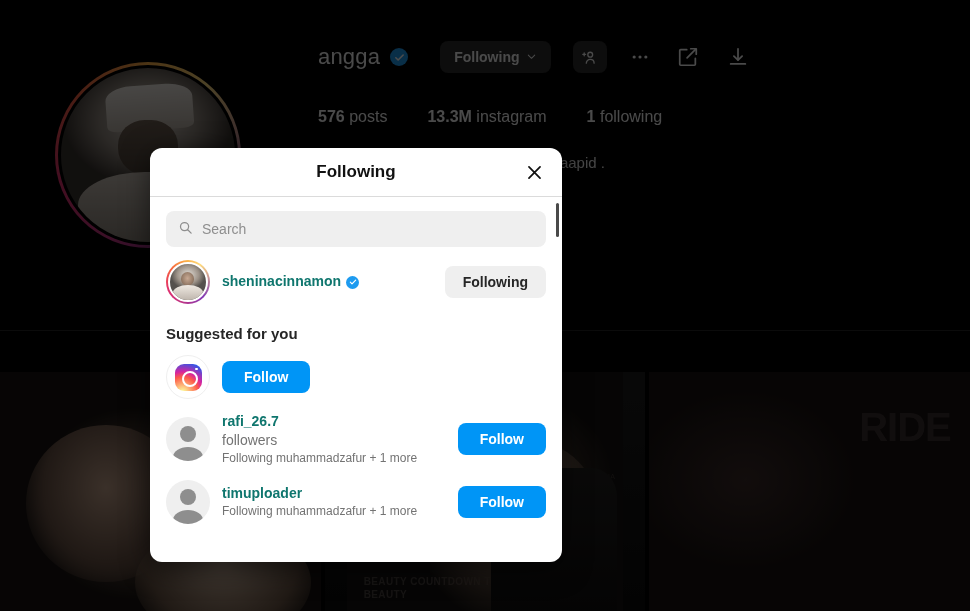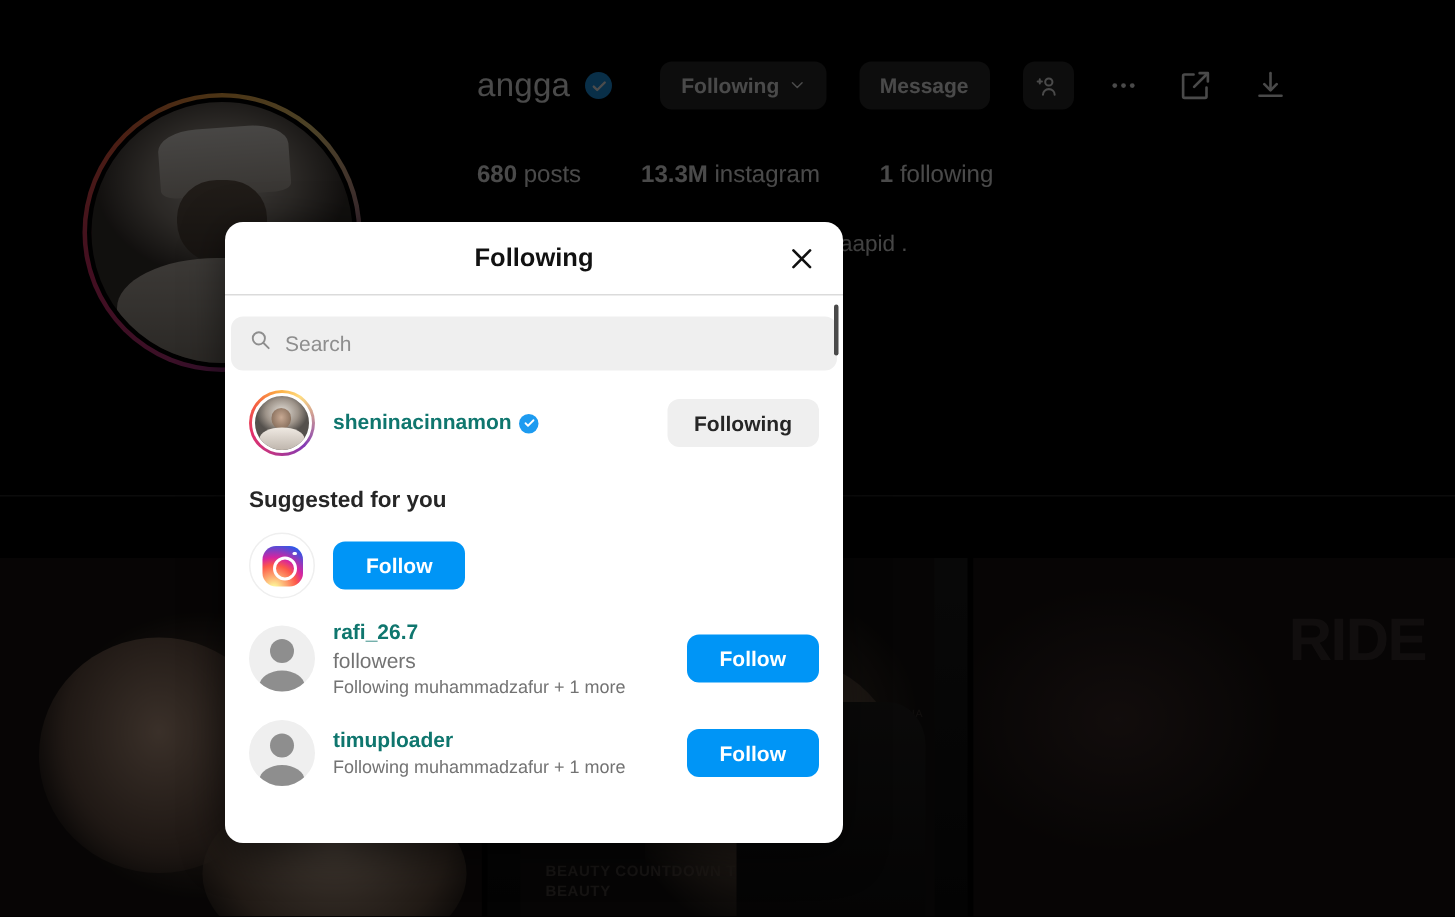--- a/index.html
+++ b/index.html
@@ -246,21 +246,21 @@
     color: #111;
   }
   .modal-close svg { width: 19px; height: 19px; }
 
   .modal-body {
     flex: 1 1 auto;
     position: relative;
     overflow: hidden;
     padding-top: 10px;
   }
-  .search-wrap { padding: 4px 4px 6px; }
+  .search-wrap { padding: 4px 16px 6px; }
   .search-box {
     height: 36px;
     background: #efefef;
     border-radius: 8px;
     display: flex; align-items: center;
     padding: 0 12px; gap: 9px;
   }
   .search-box svg { width: 15px; height: 15px; color: #8e8e8e; flex:0 0 auto; }
   .search-input {
     flex: 1; border: none; outline: none; background: transparent;
@@ -431,23 +431,20 @@
 
             <button class="btn-pill" style="margin-left:22px;">
               <span>Following</span>
               <span>
                 <svg width="11" height="11" viewBox="0 0 24 24" fill="none">
                     <path d="M5 9l7 7 7-7" stroke="currentColor" stroke-width="2.2" stroke-linecap="round" stroke-linejoin="round"></path>
                   </svg>
               </span>
             </button>
 
-            <button class="btn-pill" style="margin-left:12px;">
-              <span>Message</span>
-            </button>
 
             <button class="btn-icon" style="margin-left:12px;">
               <svg width="17" height="17" viewBox="0 0 24 24" fill="none" stroke="currentColor" stroke-width="1.9" stroke-linecap="round" stroke-linejoin="round">
                 <circle cx="13" cy="8" r="3.4"></circle>
                   <path d="M7.5 20c0-3.2 2.5-5.3 5.5-5.3s5.5 2.1 5.5 5.3"></path>
                 <path d="M4.5 5.5v4M2.5 7.5h4"></path>
               </svg>
             </button>
 
             <button class="icon-plain" style="margin-left:6px;">
@@ -470,21 +467,21 @@
               <svg width="22" height="22" viewBox="0 0 24 24" fill="none" stroke="currentColor" stroke-width="1.9" stroke-linecap="round" stroke-linejoin="round">
                 <path d="M12 3v12"></path>
                   <path d="M7.5 11l4.5 4.5 4.5-4.5"></path>
                   <path d="M4 19.5h16"></path>
               </svg>
             </button>
           </div>
 
           <div class="stats">
             <div>
-              <b>680</b>
+              <b>576</b>
               <span>posts</span>
             </div>
             <div>
               <b>13.3M</b>
               <span>instagram</span>
             </div>
             <div>
               <b>1</b>
               <span>following</span>
             </div>

